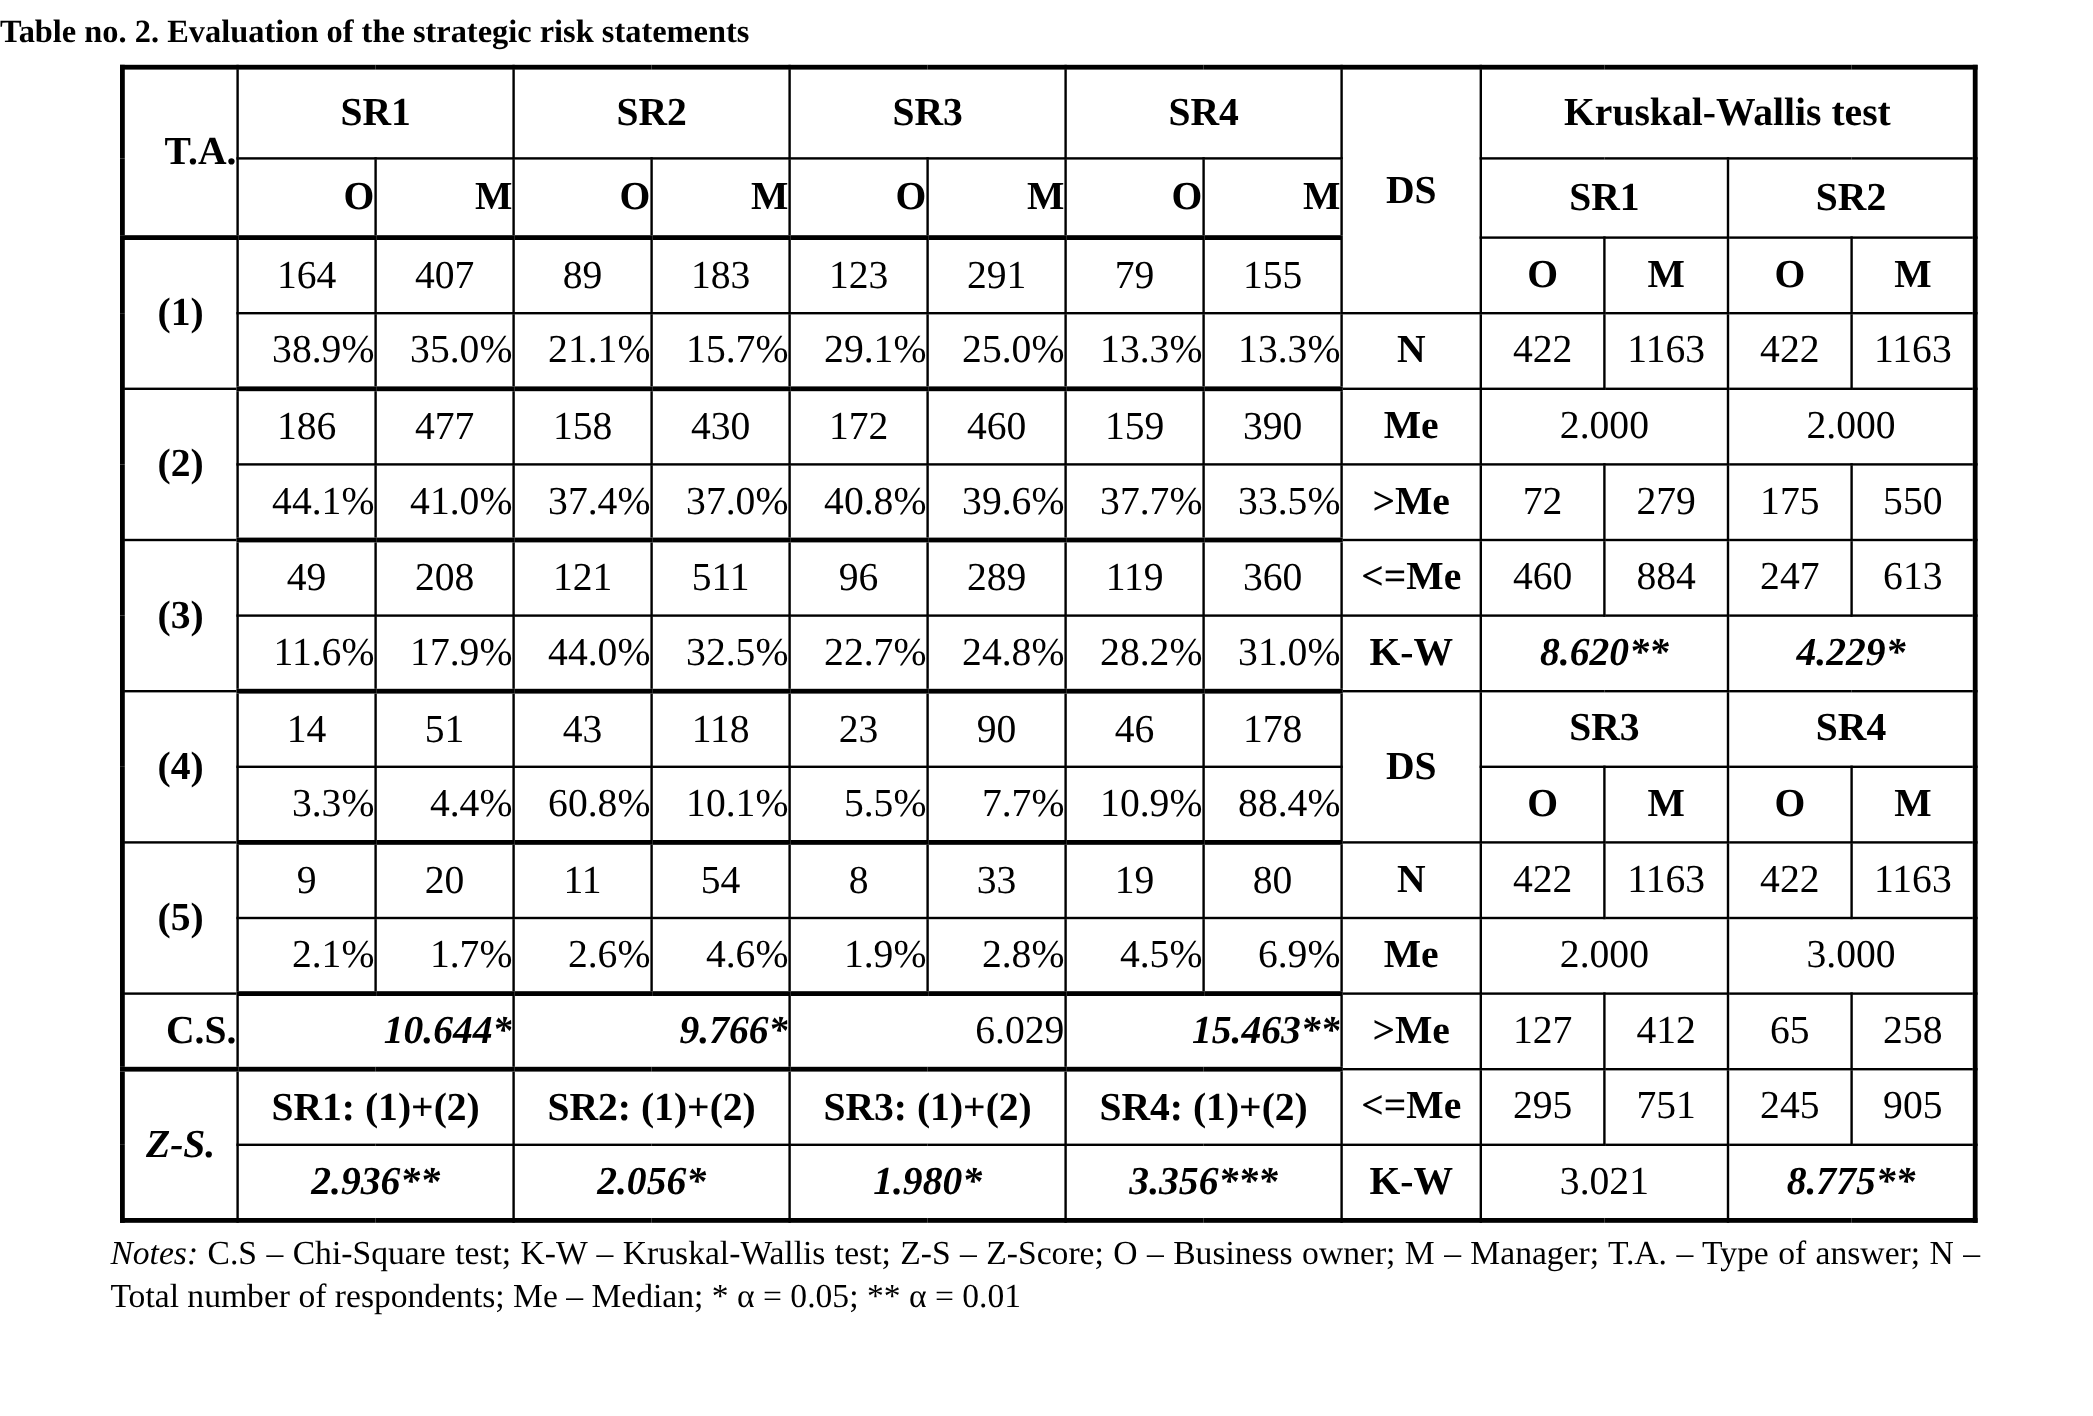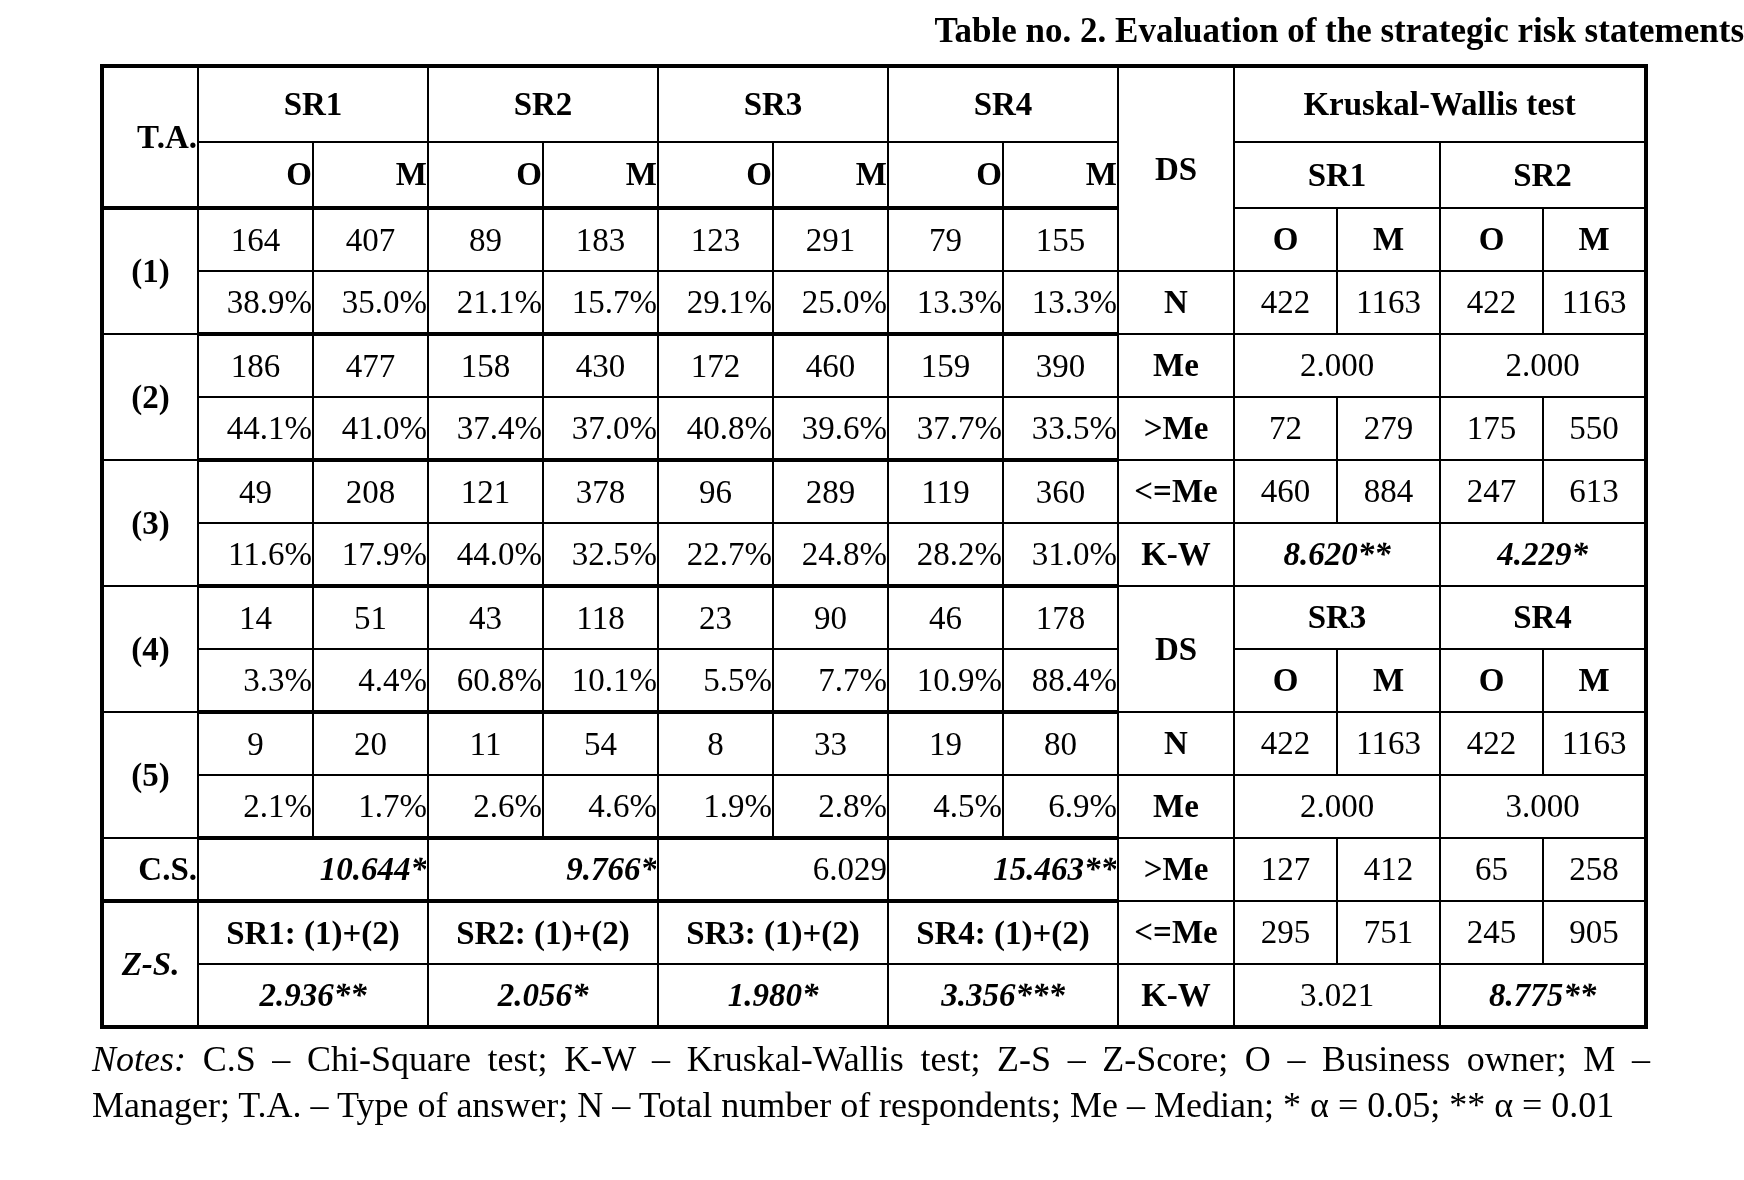--- a/index.html
+++ b/index.html
@@ -2,41 +2,41 @@
 <html><head>
 <meta charset="utf-8">
 <style>
   html,body{margin:0;padding:0;}
   body{
     width:1744px;height:1180px;background:#ffffff;color:#000;
     font-family:"Liberation Serif","DejaVu Serif",serif;
     overflow:hidden;
   }
   .title{
-    text-align:right;font-weight:bold;font-size:35px;line-height:1.2;
+    text-align:left;font-weight:bold;font-size:27px;line-height:1.2;
     margin-top:10px;
   }
   table.main{
     border-collapse:collapse;table-layout:fixed;
     margin:12px 0 0 100px;width:1544px;
     border:4px solid #000;
   }
   td{
     border:2px solid #000;text-align:center;vertical-align:middle;
     font-size:33px;padding:0;overflow:hidden;white-space:nowrap;
   }
   tr.h1{height:76px;}
   tr.h2{height:66px;}
   tr.d{height:63px;}
   .b{font-weight:bold;}
   .bi{font-weight:bold;font-style:italic;border-radius:21px;}
   .gb{border-bottom-width:4px;text-align:right;}
   .notes{
     margin:8px 0 0 92px;width:1558px;
-    font-size:36px;line-height:1.27;text-align:justify;
+    font-size:28px;line-height:1.27;text-align:justify;
   }
   .notes .it{font-style:italic;}
 </style>
 </head>
 <body>
 
 <div class="title">Table no. 2. Evaluation of the strategic risk statements</div>
 
 <table class="main">
   <colgroup>
@@ -141,21 +141,21 @@
     <td>279</td>
     <td>175</td>
     <td>550</td>
   </tr>
 
   <tr class="d">
     <td class="b" rowspan="2">(3)</td>
     <td>49</td>
     <td>208</td>
     <td>121</td>
-    <td>378</td>
+    <td>511</td>
     <td>96</td>
     <td>289</td>
     <td>119</td>
     <td>360</td>
     <td class="b">&lt;=Me</td>
     <td>460</td>
     <td>884</td>
     <td>247</td>
     <td>613</td>
   </tr>

